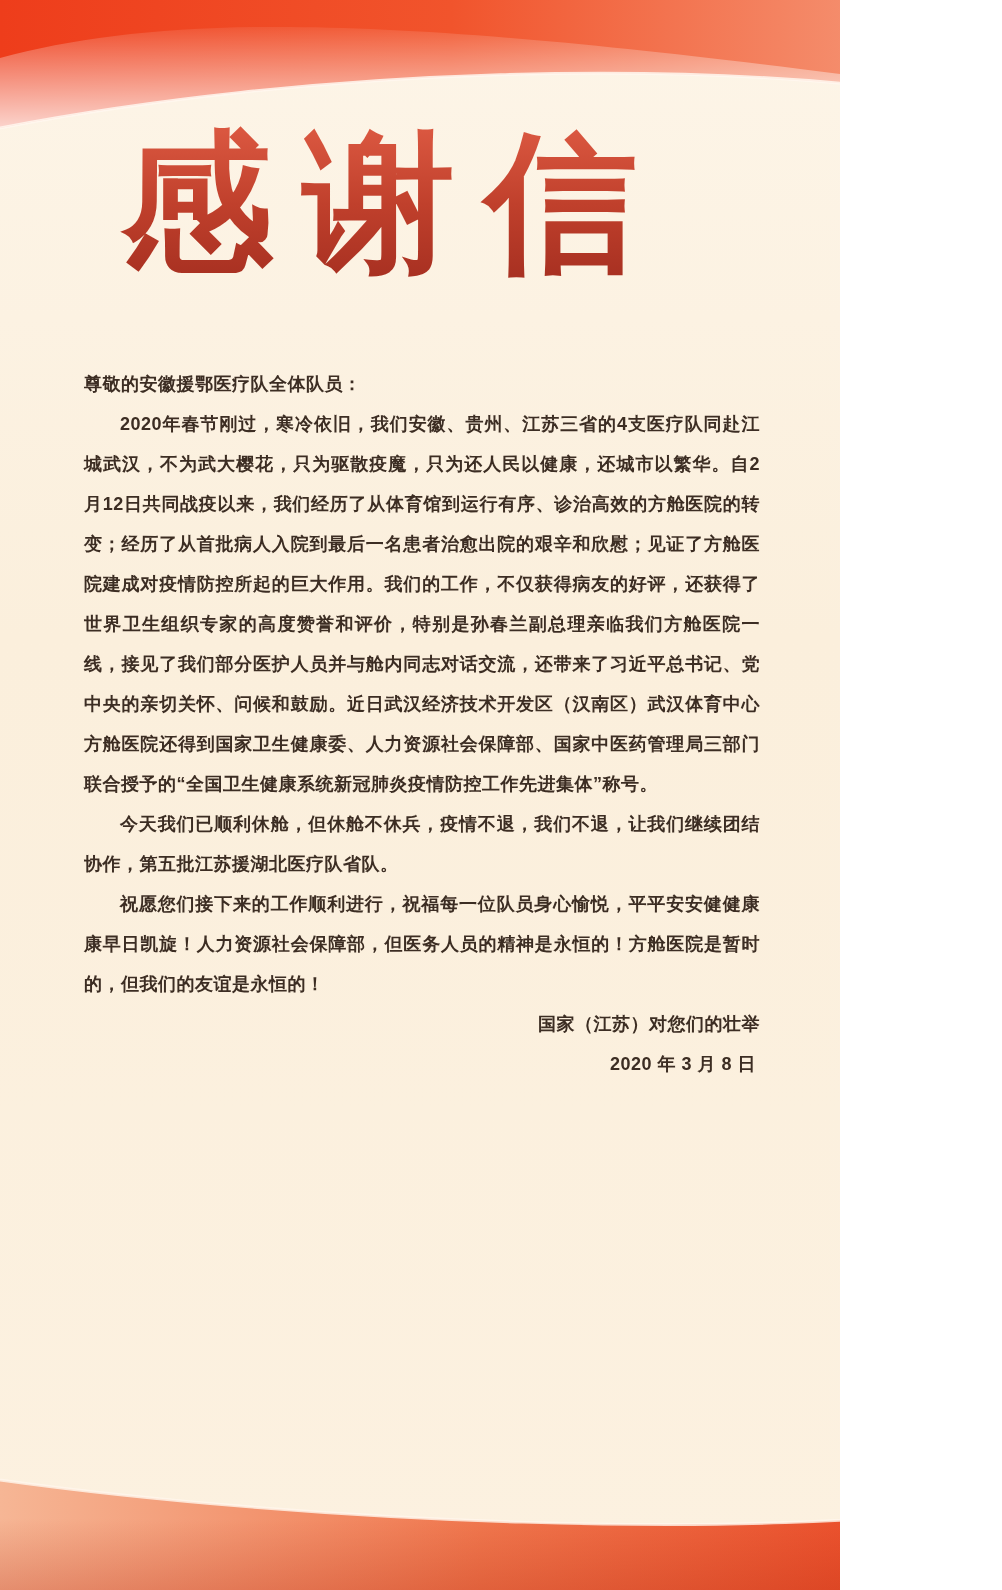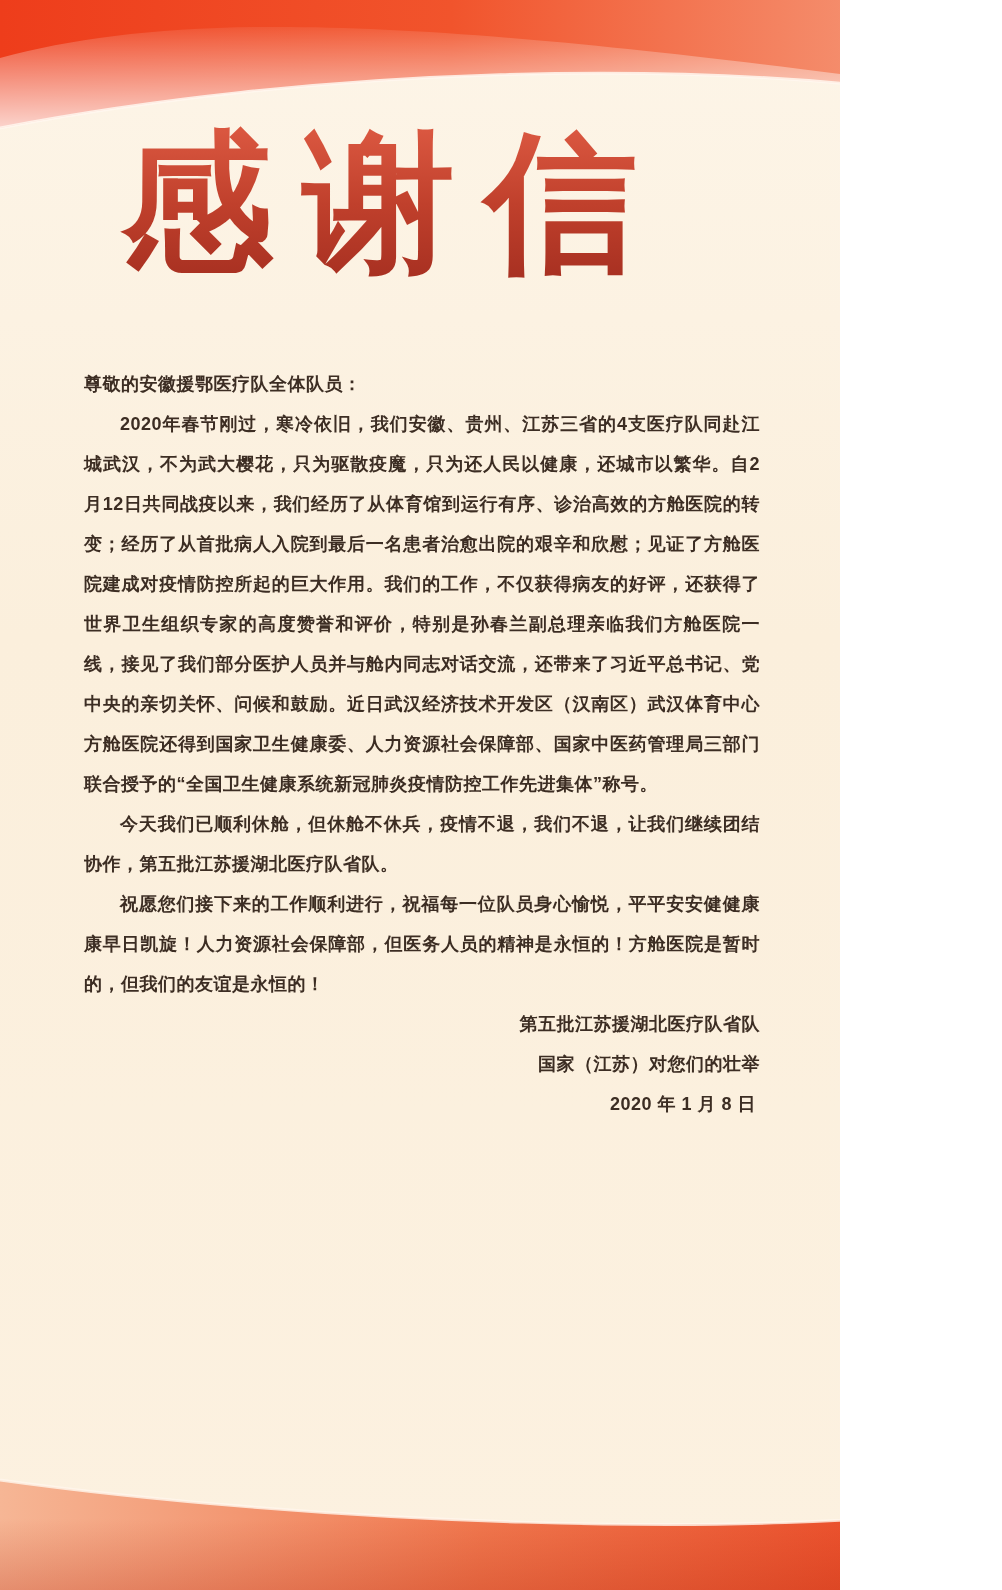--- a/index.html
+++ b/index.html
@@ -88,23 +88,22 @@
 
   <div class="title">感谢信</div>
 
   <div class="letter-body">
     <p class="salutation">尊敬的安徽援鄂医疗队全体队员：</p>
     <p class="para">2020年春节刚过，寒冷依旧，我们安徽、贵州、江苏三省的4支医疗队同赴江城武汉，不为武大樱花，只为驱散疫魔，只为还人民以健康，还城市以繁华。自2月12日共同战疫以来，我们经历了从体育馆到运行有序、诊治高效的方舱医院的转变；经历了从首批病人入院到最后一名患者治愈出院的艰辛和欣慰；见证了方舱医院建成对疫情防控所起的巨大作用。我们的工作，不仅获得病友的好评，还获得了世界卫生组织专家的高度赞誉和评价，特别是孙春兰副总理亲临我们方舱医院一线，接见了我们部分医护人员并与舱内同志对话交流，还带来了习近平总书记、党中央的亲切关怀、问候和鼓励。近日武汉经济技术开发区（汉南区）武汉体育中心方舱医院还得到国家卫生健康委、人力资源社会保障部、国家中医药管理局三部门联合授予的“全国卫生健康系统新冠肺炎疫情防控工作先进集体”称号。</p>
     <p class="para">今天我们已顺利休舱，但休舱不休兵，疫情不退，我们不退，让我们继续团结协作，第五批江苏援湖北医疗队省队。</p>
     <p class="para">祝愿您们接下来的工作顺利进行，祝福每一位队员身心愉悦，平平安安健健康康早日凯旋！人力资源社会保障部，但医务人员的精神是永恒的！方舱医院是暂时的，但我们的友谊是永恒的！</p>
 
     <div class="signature">
-      <p>第五批江苏援湖北医疗队省队</p>
       <p>国家（江苏）对您们的壮举</p>
-      <p class="date">2020 年 1 月 8 日</p>
+      <p class="date">2020 年 3 月 8 日</p>
     </div>
   </div>
 
   <svg class="swoosh-bottom" viewBox="0 0 1002 160" preserveAspectRatio="none" aria-hidden="true">
     <defs>
       <linearGradient id="botMain" x1="0" y1="0" x2="1" y2="0">
         <stop offset="0" stop-color="#f6b695"></stop>
         <stop offset="0.48" stop-color="#f0774e"></stop>
         <stop offset="1" stop-color="#e94220"></stop>
       </linearGradient>

